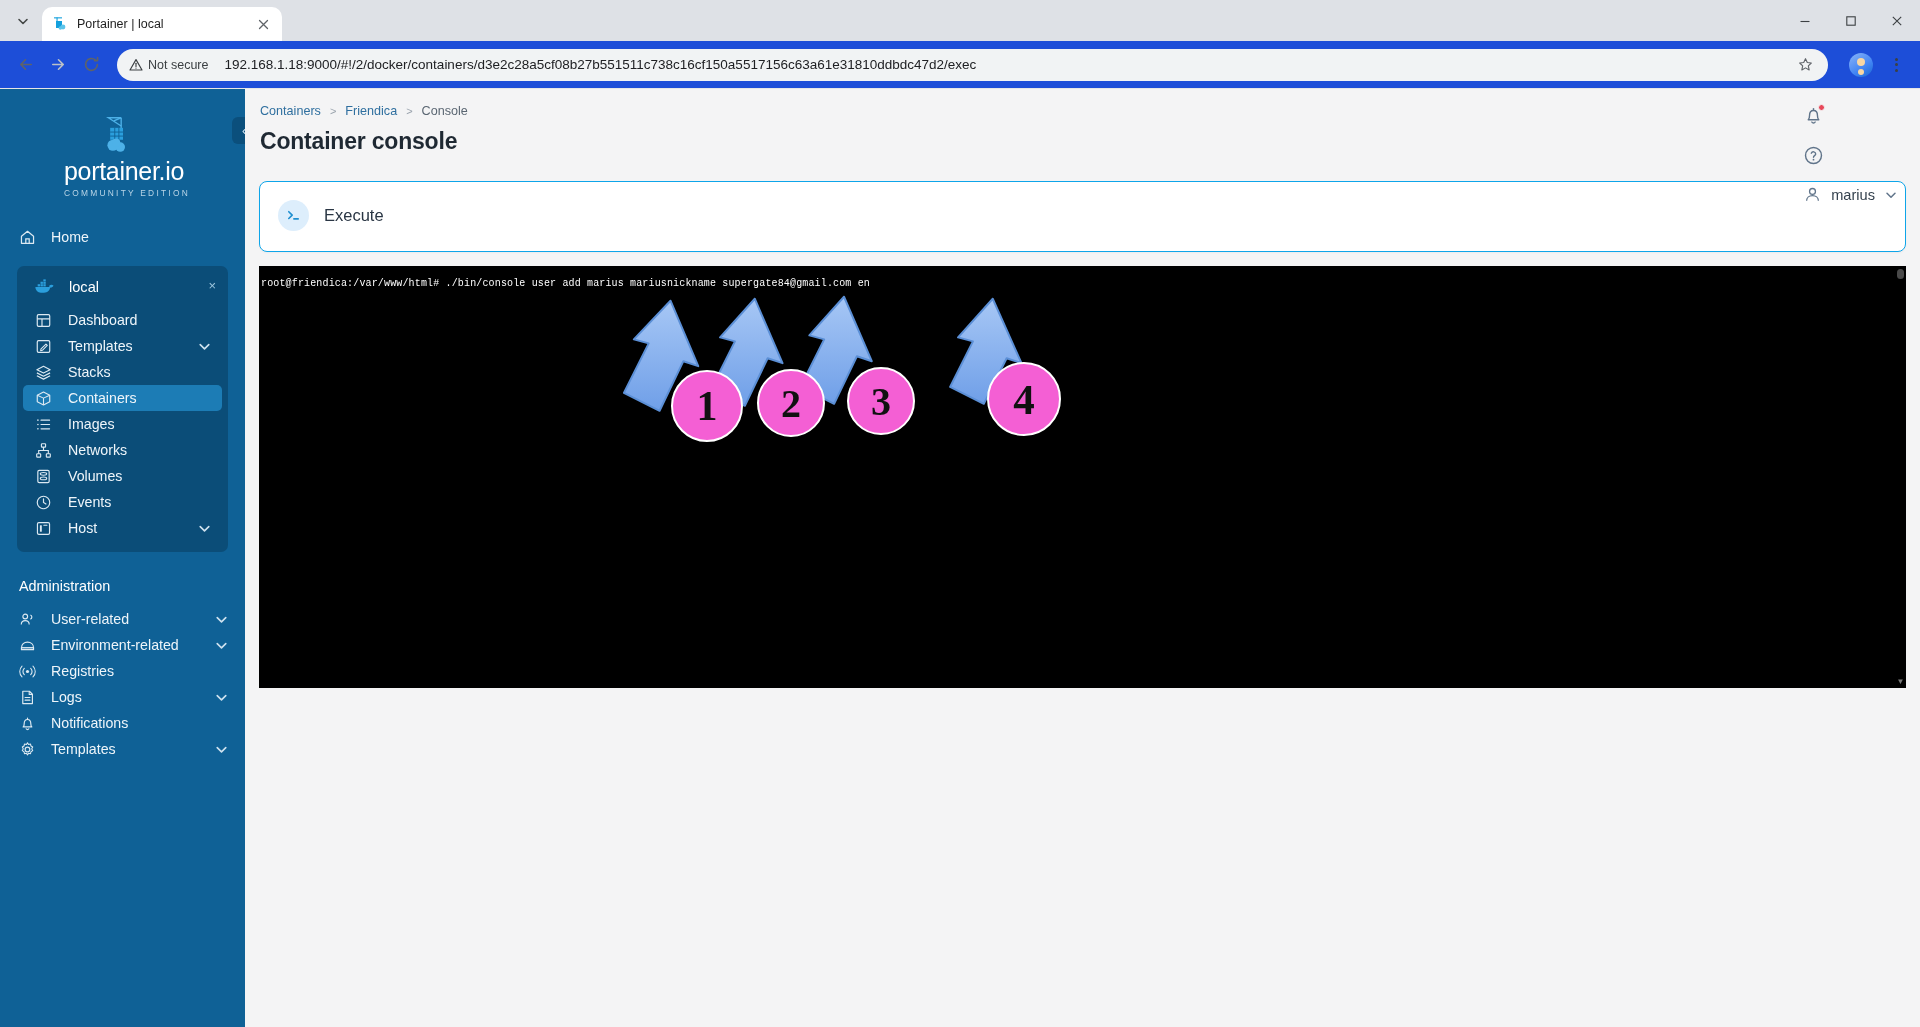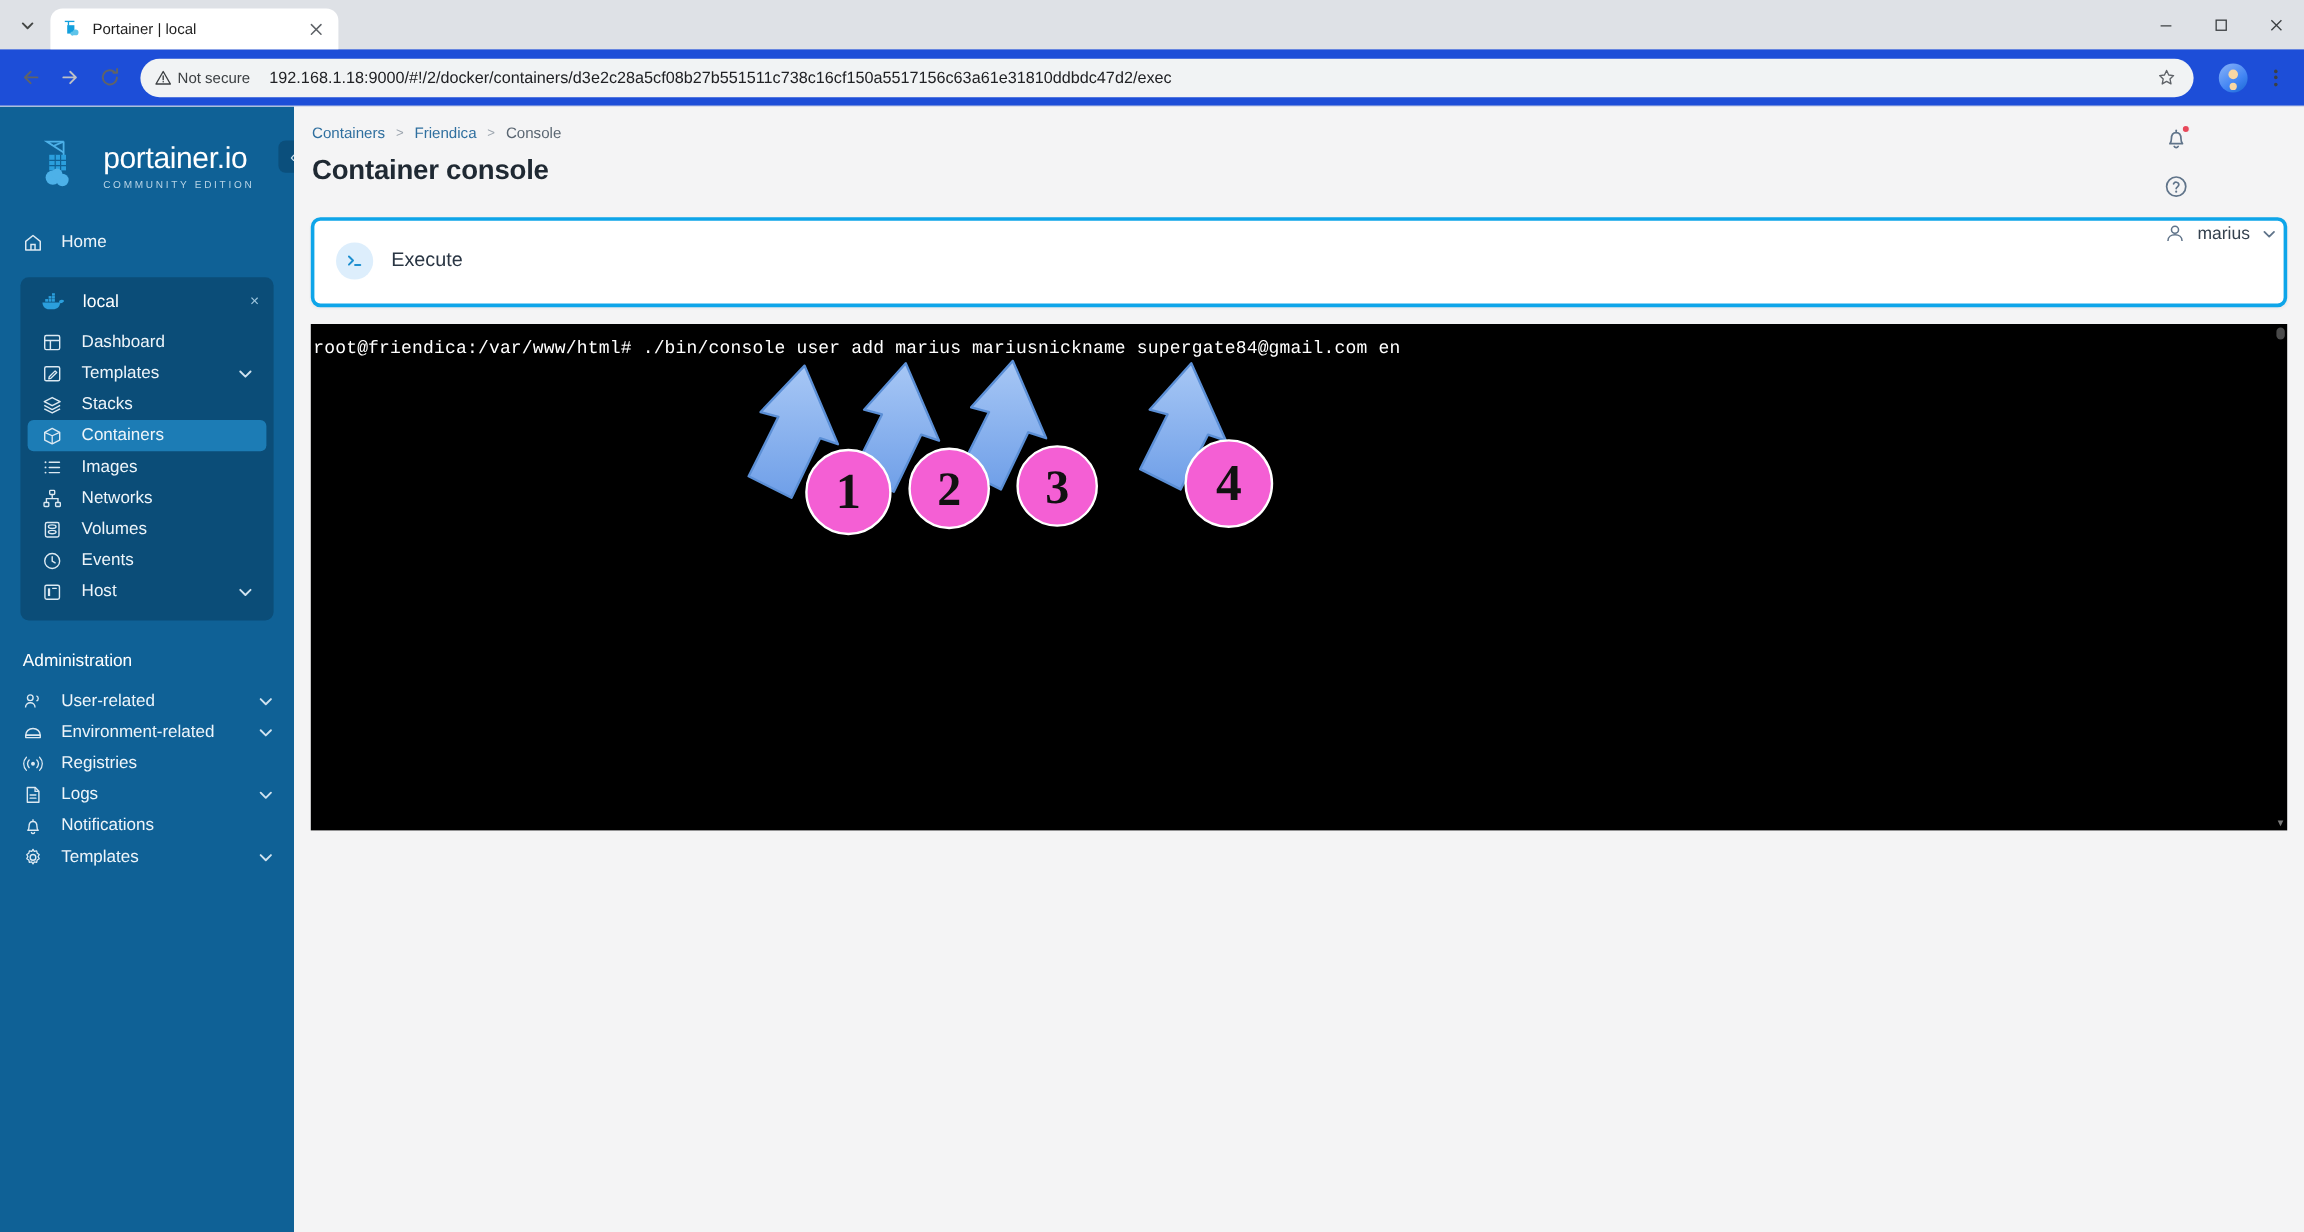--- a/index.html
+++ b/index.html
@@ -87,21 +87,21 @@
   .kebab i { width:3px; height:3px; border-radius:50%; background:#3c4043; display:block; }
 
   
   .page { display:flex; height:938px; background:#ffffff; }
 
   
   .sidebar {
     width:245px; flex:0 0 245px; background:#0f6196;
     color:#ffffff; position:relative; padding-bottom:20px;
   }
-  .logo-area { padding:26px 0 22px 0; display:flex; align-items:center; justify-content:center; position:relative; }
+  .logo-area { padding:26px 0 22px 0; display:flex; align-items:center; justify-content:center; position:relative;flex-direction:column; }
   .logo-mark { width:44px; height:48px; flex:0 0 44px; }
   .logo-text { margin-left:9px; }
   .logo-title { font-size:25px; font-weight:400; letter-spacing:-0.3px; line-height:1; color:#ffffff; }
   .logo-sub {
     font-size:8.4px; letter-spacing:2.25px; color:#b8d4e6;
     margin-top:4px; font-weight:400; text-align:right;
   }
   .collapse-btn {
     position:absolute; right:-14px; top:28px;
     width:27px; height:27px; border-radius:6px; background:#0b4f7c;
@@ -162,21 +162,21 @@
   .tb-icon { width:21px; height:21px; color:#60748a; position:relative; display:block; }
   .bell-dot {
     position:absolute; right:-1px; top:-1px; width:7px; height:7px;
     border-radius:50%; background:#e8485a; border:1.5px solid #f4f4f5;
   }
   .user-chip { display:flex; align-items:center; gap:9px; font-size:14.6px; color:#35424f; }
   .user-name { font-weight:400; }
 
   .card {
     margin:26px 14px 0 14px; background:#ffffff;
-    border:3px solid #0ea5e9; border-radius:8px;
+    border:1px solid #0ea5e9; border-radius:8px;
     box-shadow:0 1px 2px rgba(16,24,40,0.04);
     padding:0 0 20px 0;
   }
   .card-head { display:flex; align-items:center; gap:15px; padding:18px 0 0 18px; }
   .exec-badge {
     width:31px; height:31px; border-radius:50%; background:#ddeefc;
     display:flex; align-items:center; justify-content:center; flex:0 0 31px;
   }
   .card-head-title { font-size:16.5px; color:#2a3644; }
   .exec-row {
@@ -197,21 +197,21 @@
     line-height:1;
   }
 
   
   .terminal-wrap {
     margin:14px 14px 0 14px; position:relative;
     background:#000000; height:422px; overflow:hidden;
   }
   .terminal-line {
     font-family:"Liberation Mono", monospace;
-    font-size:15px; color:#ffffff; white-space:pre;
+    font-size:10px; color:#ffffff; white-space:pre;
     padding:12px 0 0 2px; letter-spacing:0.15px;
   }
   .term-scroll {
     position:absolute; right:1px; top:0; width:9px; height:100%;
   }
   .term-scroll .thumb {
     position:absolute; left:1px; top:3px; width:7px; height:10px;
     background:#4a4a4a; border-radius:4px;
   }
   .term-scroll .arrow-dn {

